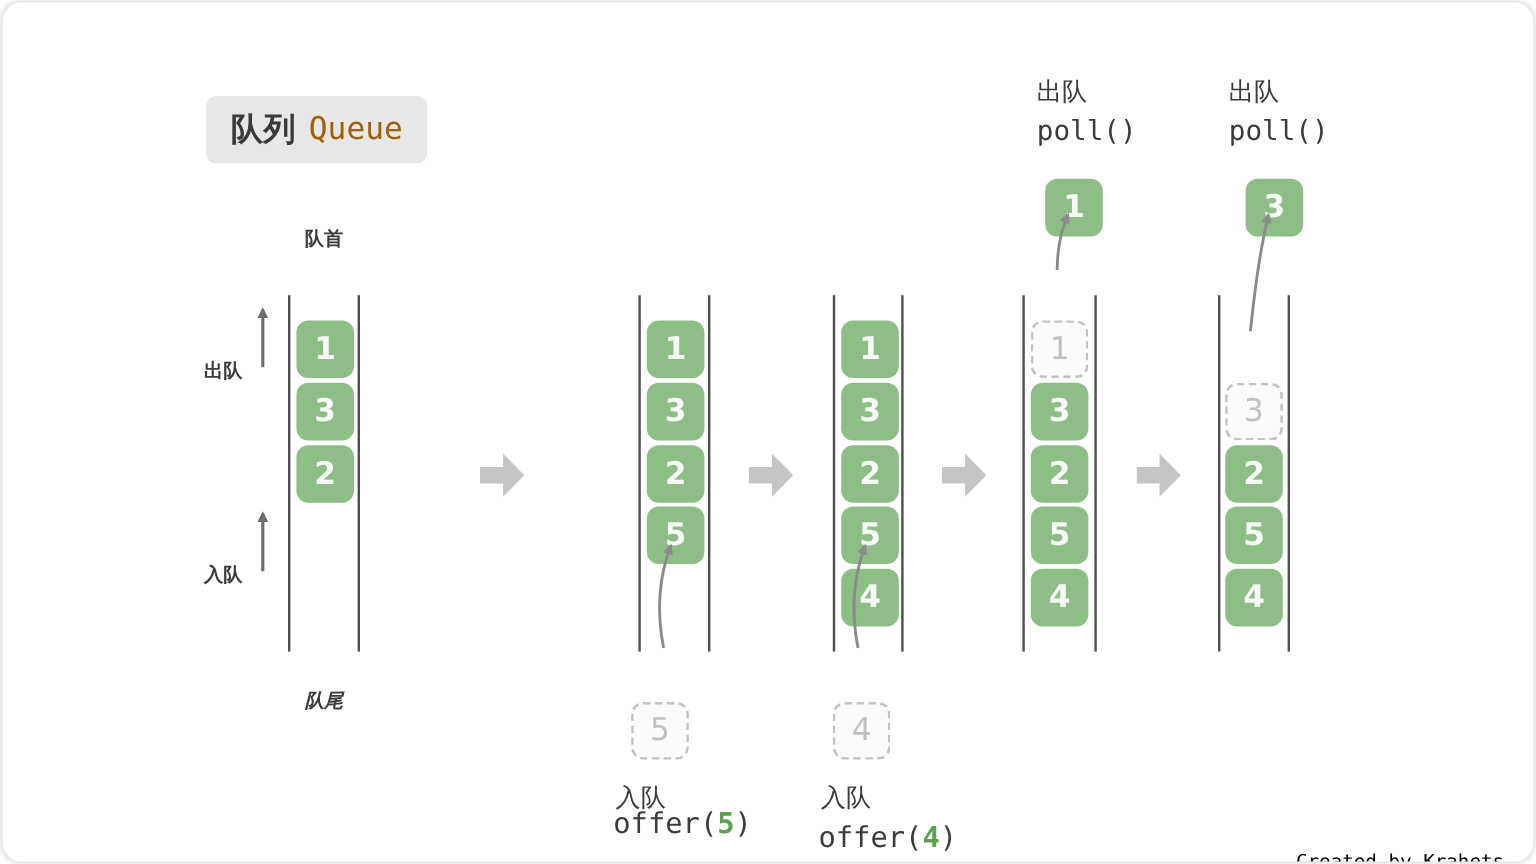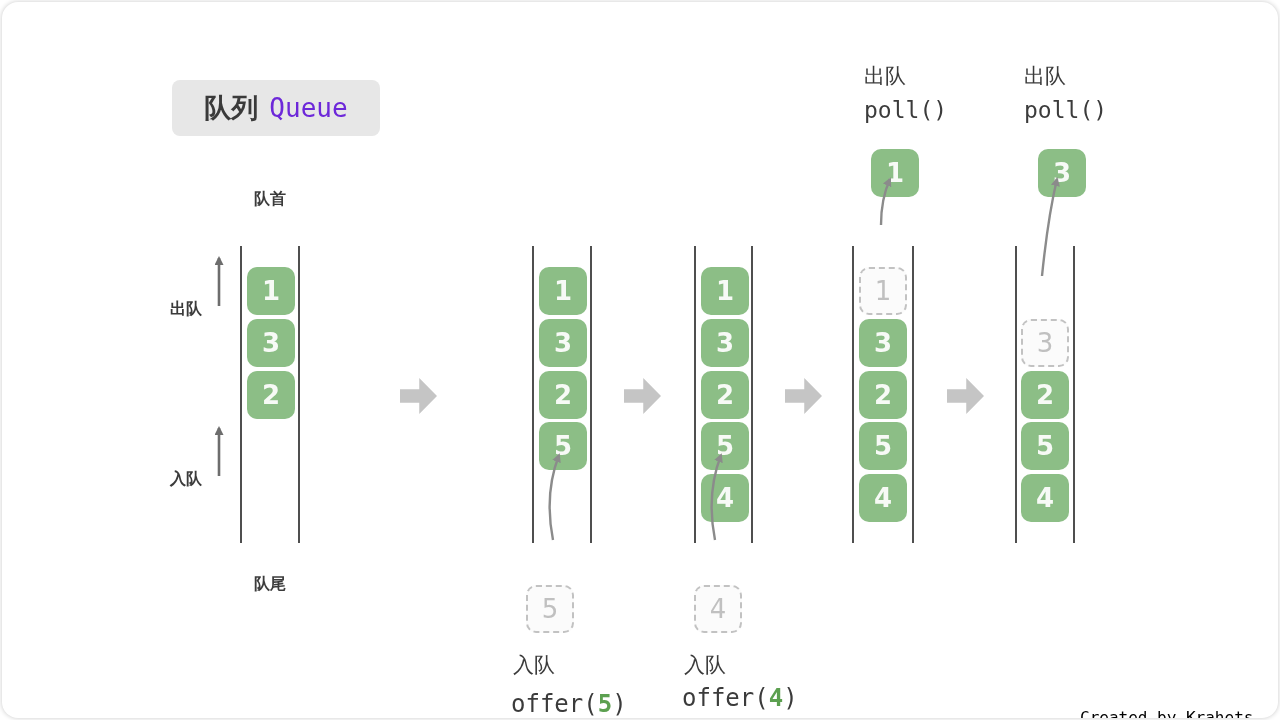--- a/index.html
+++ b/index.html
@@ -6,25 +6,25 @@
   .canvas{
     position:relative;width:1276px;height:716px;margin:2px auto;
     background:#ffffff;border-radius:16px;
     box-shadow:0 0 5px rgba(0,0,0,.22);
     overflow:hidden;
     font-family:"DejaVu Sans",sans-serif;
   }
   .abs{position:absolute;margin-top:32px;}
   
   .title-badge{
-    left:170px;top:46px;width:208px;height:56px;background:#E7E7E7;border-radius:8px;
+    left:170px;top:46px;width:184px;height:56px;background:#E7E7E7;border-radius:8px;
     display:flex;align-items:center;justify-content:center;gap:11px;
   }
   .title-zh{font-size:27px;font-weight:700;color:#3A3A3A;}
-  .title-en{font-family:"DejaVu Sans Mono",monospace;font-size:26px;color:#6d28d9;}
+  .title-en{font-family:"DejaVu Sans Mono",monospace;font-size:26px;color:#a16207;}
   
   .side-label{font-size:16px;font-weight:700;color:#3B3B3B;white-space:nowrap;}
   .center60{width:60px;text-align:center;}
   .op-label{font-size:21px;font-weight:500;color:#3B3B3B;white-space:nowrap;}
   .op-code{font-family:"DejaVu Sans Mono",monospace;font-size:23px;color:#3B3B3B;white-space:nowrap;}
   .op-code-lg{font-size:24px;}
   .op-code .arg{color:#5CA050;font-weight:700;}
   
   .vline{width:2px;top:212px;height:297px;background:#4F4F4F;}
   .cell{
@@ -49,21 +49,21 @@
 <body>
 
 <div class="canvas">
 
   <div class="abs title-badge">
     <span class="title-zh">队列</span>
     <span class="title-en">Queue</span>
   </div>
 
   <div class="abs side-label center60" style="left:238px;top:155px;">队首</div>
-  <div class="abs side-label center60" style="left:238px;top:540px;">队尾</div>
+  <div class="abs side-label center60" style="left:238px;top:540px;font-style:italic;">队尾</div>
   <div class="abs side-label" style="left:138px;top:265px;width:62px;text-align:right;">出队</div>
   <div class="abs side-label" style="left:138px;top:435px;width:62px;text-align:right;">入队</div>
 
   <div class="abs vline" style="left:238px;"></div>
   <div class="abs vline" style="left:296px;"></div>
   <div class="abs cell" style="left:245px;top:233px;">1</div>
   <div class="abs cell" style="left:245px;top:285px;">3</div>
   <div class="abs cell" style="left:245px;top:337px;">2</div>
 
   <div class="abs block-arrow" style="left:398px;top:344px;"></div>
@@ -103,21 +103,21 @@
   <div class="abs vline" style="left:1071px;"></div>
   <div class="abs cell dashed" style="left:1019px;top:285px;">3</div>
   <div class="abs cell" style="left:1019px;top:337px;">2</div>
   <div class="abs cell" style="left:1019px;top:388px;">5</div>
   <div class="abs cell" style="left:1019px;top:440px;">4</div>
   <div class="abs cell" style="left:1036px;top:115px;">3</div>
   <div class="abs op-label" style="left:1022px;top:28px;">出队</div>
   <div class="abs op-code" style="left:1022px;top:63px;">poll()</div>
 
   <div class="abs op-label" style="left:511px;top:617px;">入队</div>
-  <div class="abs op-code op-code-lg" style="left:509px;top:656px;"><span>offer(</span><span class="arg">5</span><span>)</span></div>
+  <div class="abs op-code op-code-lg" style="left:509px;top:638px;"><span>offer(</span><span class="arg">5</span><span>)</span></div>
 
   <div class="abs op-label" style="left:682px;top:617px;">入队</div>
   <div class="abs op-code op-code-lg" style="left:680px;top:650px;"><span>offer(</span><span class="arg">4</span><span>)</span></div>
 
   <svg class="overlay" width="1276" height="716" viewBox="0 0 1276 716">
     <defs>
       <marker id="headDark" markerWidth="10" markerHeight="10" refX="7" refY="4.5" orient="auto" markerUnits="userSpaceOnUse">
         <path d="M0,0 L9,4.5 L0,9 Z" fill="#6D6D6D"></path>
       </marker>
       <marker id="headGray" markerWidth="10" markerHeight="10" refX="7" refY="4.5" orient="auto" markerUnits="userSpaceOnUse">

